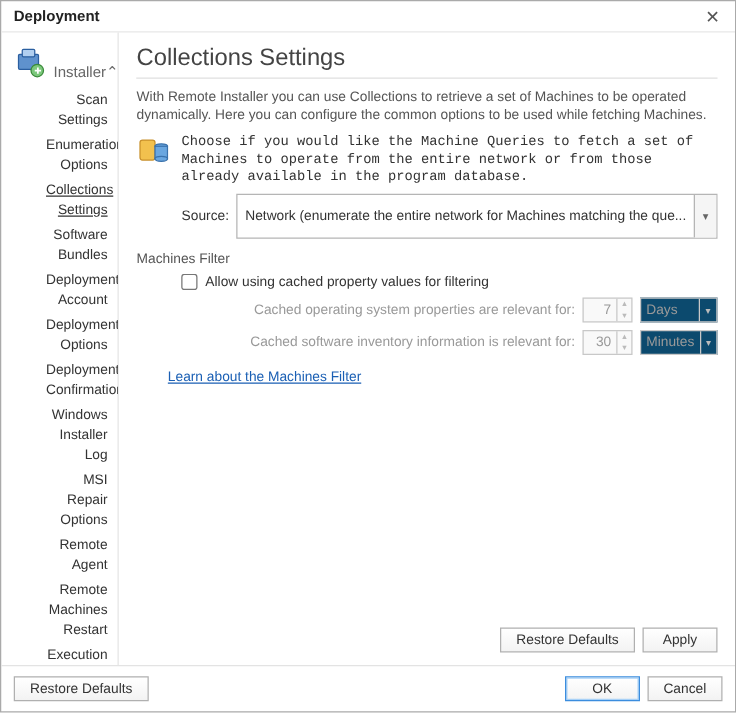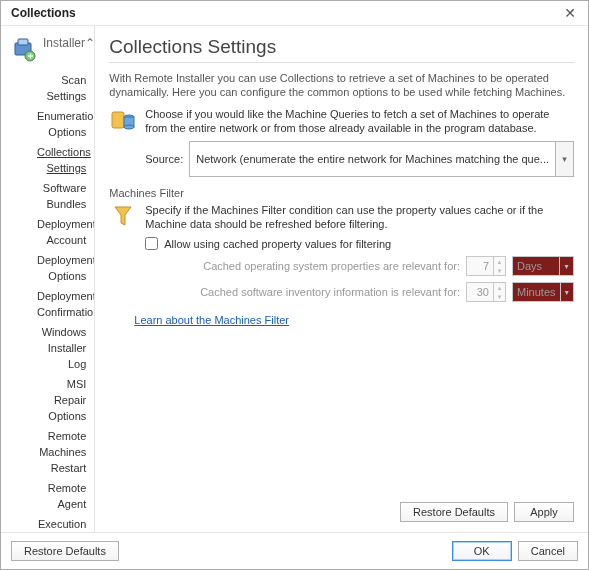--- a/index.html
+++ b/index.html
@@ -42,21 +42,21 @@
     padding: 6px 0 6px 0;
     overflow-y: auto;
     display: flex;
     flex-direction: column;
   }
   .section {
     margin-bottom: 8px;
   }
   .sec-header {
     display: flex;
-    align-items: flex-start;
+    align-items: flex-end;
     padding: 4px 12px 4px 10px;
     font-size: 12px;
     color: #666;
     cursor: pointer;
   }
   .sec-header .icon {
     width: 28px; height: 28px;
     display: flex; align-items: center; justify-content: center;
     margin-right: 6px;
   }
@@ -108,20 +108,21 @@
     font-size: 11px;
     color: #555;
     margin-bottom: 4px;
   }
   .group {
     margin-bottom: 10px;
   }
   .group-body {
     display: flex;
     gap: 8px;
+    font-family: Liberation Mono, monospace;
   }
   .group-icon {
     width: 28px;
     flex-shrink: 0;
     display: flex;
     justify-content: center;
     align-items: flex-start;
     padding-top: 2px;
   }
   .group-text {
@@ -211,21 +212,21 @@
   .spinner .arrows div {
     flex: 1;
     font-size: 6px;
     display: flex; align-items: center; justify-content: center;
     color: #bbb;
   }
   .unit-dd {
     display: flex;
     border: 1px solid #c8c8c8;
     height: 20px;
-    background: #7f1d1d;
+    background: #0c4a6e;
     align-items: center;
     width: 62px;
   }
   .unit-dd span {
     flex: 1;
     padding: 0 4px;
     font-size: 11px;
     color: #999;
   }
   .unit-dd .dd-btn {
@@ -274,21 +275,21 @@
   .dialog-footer .right {
     margin-left: auto;
     display: flex;
     gap: 6px;
   }
 </style>
 </head>
 <body>
 
 <div class="titlebar">
-  <span>Collections</span>
+  <span>Deployment</span>
   <span class="close">✕</span>
 </div>
 
 <div class="body">
   <div class="sidebar">
     <div id="sidebar-sections">
         <div class="section">
           <div class="sec-header">
             <span class="icon">
               <svg width="26" height="26">
@@ -304,22 +305,22 @@
           <div class="sidebar-items">
             <div class="sidebar-item">Scan Settings</div>
             <div class="sidebar-item">Enumeration Options</div>
             <div class="sidebar-item selected">Collections Settings</div>
             <div class="sidebar-item">Software Bundles</div>
             <div class="sidebar-item">Deployment Account</div>
             <div class="sidebar-item">Deployment Options</div>
             <div class="sidebar-item">Deployment Confirmation</div>
             <div class="sidebar-item">Windows Installer Log</div>
             <div class="sidebar-item">MSI Repair Options</div>
+            <div class="sidebar-item">Remote Agent</div>
             <div class="sidebar-item">Remote Machines Restart</div>
-            <div class="sidebar-item">Remote Agent</div>
             <div class="sidebar-item">Execution Results</div>
           </div>
         </div>
       </div>
     <div style="flex:1"></div>
   </div>
 
   <div class="content">
     <div class="page-title">Collections Settings</div>
     <hr class="hr">
@@ -341,28 +342,20 @@
         <label>Source:</label>
         <div class="dropdown">
           <span>Network (enumerate the entire network for Machines matching the que...</span>
           <div class="dd-btn">▾</div>
         </div>
       </div>
     </div>
 
     <div class="group">
       <div class="group-title">Machines Filter</div>
-      <div class="group-body">
-        <div class="group-icon">
-          <svg width="20" height="22">
-            <path d="M2 2 L18 2 L12 10 L12 20 L8 18 L8 10 Z" fill="#f2c14e" stroke="#c8902b"></path>
-          </svg>
-        </div>
-        <div class="group-text">Specify if the Machines Filter condition can use the property values cache or if the Machine data should be refreshed before filtering.</div>
-      </div>
       <div class="checkbox-row">
         <input type="checkbox" style="">
         <span>Allow using cached property values for filtering</span>
       </div>
       <div class="cache-row">
         <span class="label">Cached operating system properties are relevant for:</span>
         <div class="spinner">
           <span class="val">7</span>
           <div class="arrows">
               <div>▲</div>

